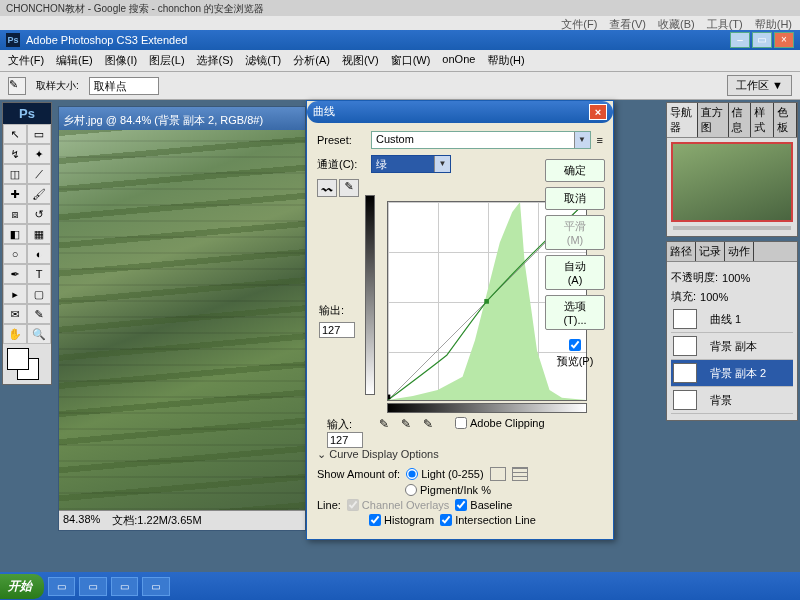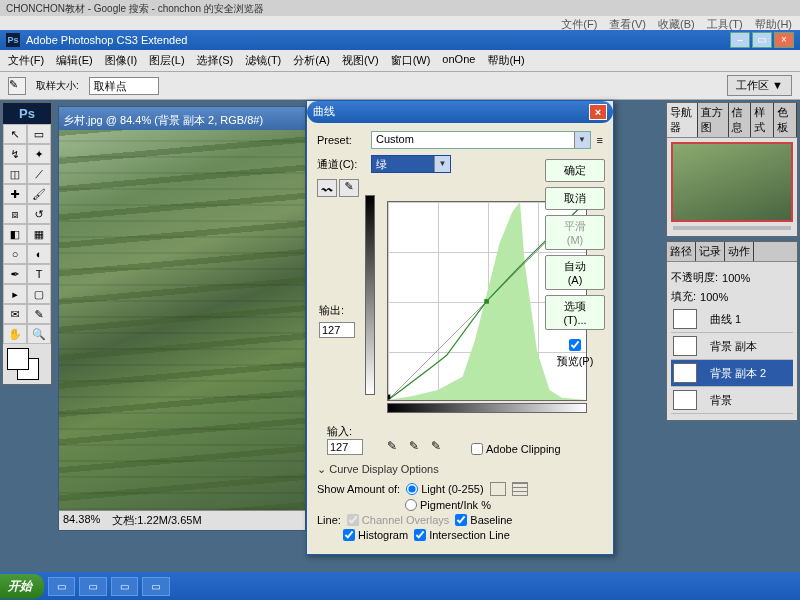--- a/index.html
+++ b/index.html
@@ -42,27 +42,27 @@
 .curve-tools { display: flex; gap: 2px; margin-bottom: 4px; }
 .curve-tool-btn { width: 20px; height: 18px; border: 1px solid #888; background: #e8e8e8; cursor: pointer; text-align: center; font-size: 11px; }
 .curve-box { width: 200px; height: 200px; border: 1px solid #666; background: #fff; position: relative; margin-left: 60px; }
 .curve-grid { position: absolute; inset: 0; background-image: linear-gradient(#ccc 1px, transparent 1px), linear-gradient(90deg, #ccc 1px, transparent 1px); background-size: 50px 50px; }
 .curve-hist { position: absolute; bottom: 0; left: 0; right: 0; height: 100%; }
 .curve-line { position: absolute; inset: 0; }
 .io-block { display: flex; flex-direction: column; gap: 4px; position: absolute; left: 12px; top: 260px; }
 .io-block input { width: 36px; border: 1px solid #888; font-size: 11px; padding: 1px 2px; }
 .gradient-bar-v { position: absolute; left: 58px; top: 72px; width: 10px; height: 200px; background: linear-gradient(#000, #fff); border: 1px solid #666; }
 .gradient-bar-h { width: 200px; height: 10px; background: linear-gradient(90deg,#000,#fff); border: 1px solid #666; margin-left: 70px; margin-top: 2px; }
-.input-row { margin-left: 10px; margin-top: 11px; display: flex; align-items: flex-end; gap: 24px; font-size: 11px; }
+.input-row { margin-left: 10px; margin-top: 4px; display: flex; align-items: flex-start; gap: 16px; font-size: 11px; }
 .input-row input[type=text] { width: 36px; border: 1px solid #888; padding: 1px 2px; }
 .eyedrops { display: flex; gap: 6px; }
 .eyedrops span { width: 16px; height: 16px; cursor: pointer; font-size: 12px; }
 .chk { display: flex; align-items: center; gap: 3px; font-size: 11px; }
 .chk input { width: 12px; height: 12px; }
-.expand { margin-top: 8px; font-size: 11px; cursor: pointer; color: #333; }
+.expand { font-size: 11px; cursor: pointer; color: #333; }
 .opts-grid { margin-top: 6px; font-size: 11px; }
 .opts-grid .row { display: flex; align-items: center; gap: 6px; margin: 3px 0; }
 .side-buttons { position: absolute; right: 8px; top: 36px; width: 60px; display: flex; flex-direction: column; gap: 5px; }
 .ps-btn { border: 1px solid #888; background: #efe; padding: 3px 16px; font-size: 11px; text-align: center; cursor: pointer; border-radius: 2px; }
 .ps-btn.disabled { color: #999; }
 .panels { position: absolute; right: 2px; top: 2px; width: 132px; }
 .panel { background: #e0e0e0; border: 1px solid #666; margin-bottom: 4px; }
 .panel-tabs { display: flex; background: #c8c8c8; font-size: 10px; border-bottom: 1px solid #888; }
 .panel-tabs span { padding: 2px 3px; border-right: 1px solid #404040; cursor: pointer; }
 .panel-tabs span.active { background: #e0e0e0; }
@@ -253,21 +253,21 @@
           <span>Line:</span>
           <label class="chk">
               <input type="checkbox" checked="" disabled="" style="">
               <span style="color:#999">Channel Overlays</span>
             </label>
           <label class="chk">
               <input type="checkbox" checked="" style="">
               <span>Baseline</span>
             </label>
         </div>
-        <div class="row" style="margin-left:26px;">
+        <div class="row" style="margin-left:52px;">
           <label class="chk">
               <input type="checkbox" checked="" style="">
               <span>Histogram</span>
             </label>
           <label class="chk">
               <input type="checkbox" checked="" style="">
               <span>Intersection Line</span>
             </label>
         </div>
       </div>

